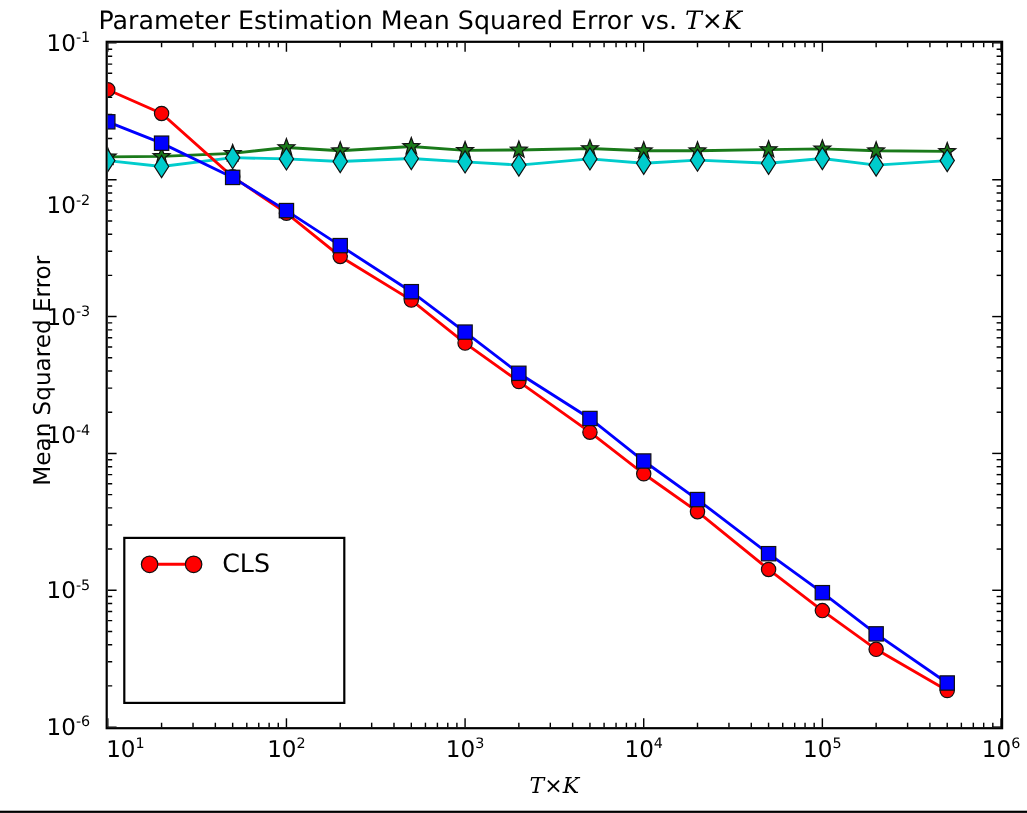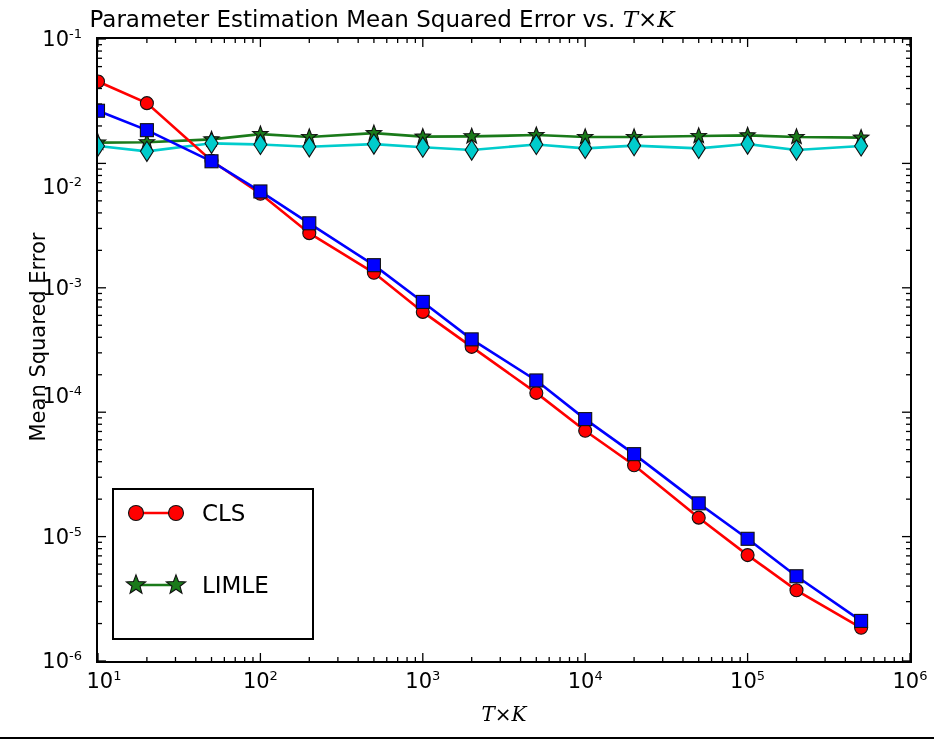--- a/index.html
+++ b/index.html
@@ -412,21 +412,21 @@
 
   <div id="ytick-labels">
       <div class="ytick-label" style="top: 2px; padding-right: 6px;"><span>10</span><sup>-1</sup></div>
       <div class="ytick-label" style="top: 126.4px; padding-right: 6px; margin-top: 24px;"><span>10</span><sup>-2</sup></div>
       <div class="ytick-label" style="top: 250.8px; padding-right: 6px; text-align: center;"><span>10</span><sup>-3</sup></div>
       <div class="ytick-label" style="top: 359px; padding-right: 6px; margin-left: 32px;"><span>10</span><sup>-4</sup></div>
       <div class="ytick-label" style="top: 499.6px; padding-right: 6px;"><span>10</span><sup>-5</sup></div>
       <div class="ytick-label" style="top: 624px; padding-right: 6px;"><span>10</span><sup>-6</sup></div>
     </div>
   <div id="xtick-labels">
-      <div class="xtick-label" style="left: 8px;"><span>10</span><sup>1</sup></div>
+      <div class="xtick-label" style="left: 18px;"><span>10</span><sup>1</sup></div>
       <div class="xtick-label" style="left: 164.4px;"><span>10</span><sup>2</sup></div>
       <div class="xtick-label" style="left: 326.8px;"><span>10</span><sup>3</sup></div>
       <div class="xtick-label" style="left: 489.2px;"><span>10</span><sup>4</sup></div>
       <div class="xtick-label" style="left: 651.6px;"><span>10</span><sup>5</sup></div>
       <div class="xtick-label" style="left: 814px;"><span>10</span><sup>6</sup></div>
     </div>
 
   <div id="xaxis-label">
     <span class="mathvar">T</span><span class="mathop">×</span><span class="mathvar">K</span>
   </div>
@@ -435,23 +435,15 @@
 
   <div id="legend-box">
       <div class="legend-row" style="top: 4px;">
         <div class="legend-sample"><svg width="76" height="34">
             <line x1="14" y1="17" x2="58" y2="17" stroke="#ff0000" stroke-width="2.6"></line>
             <circle cx="16" cy="17" r="7.5" fill="#ff0000" stroke="#111111" stroke-width="1.1"></circle>
             <circle cx="56" cy="17" r="7.5" fill="#ff0000" stroke="#111111" stroke-width="1.1"></circle>
           </svg></div>
         <span class="legend-label">CLS</span>
       </div>
-      <div class="legend-row" style="top: 76px;">
-        <div class="legend-sample"><svg width="76" height="34">
-            <line x1="14" y1="17" x2="58" y2="17" stroke="#1a7a1a" stroke-width="2.6"></line>
-            <polygon points="16.00,6.88 18.50,13.56 25.63,13.87 20.04,18.31 21.95,25.19 16.00,21.25 10.05,25.19 11.96,18.31 6.37,13.87 13.50,13.56" fill="#1a7a1a" stroke="#111111" stroke-width="1.1"></polygon>
-            <polygon points="56.00,6.88 58.50,13.56 65.63,13.87 60.04,18.31 61.95,25.19 56.00,21.25 50.05,25.19 51.96,18.31 46.37,13.87 53.50,13.56" fill="#1a7a1a" stroke="#111111" stroke-width="1.1"></polygon>
-          </svg></div>
-        <span class="legend-label">LIMLE</span>
-      </div>
     </div>
 
 </div>
 
 </body></html>

